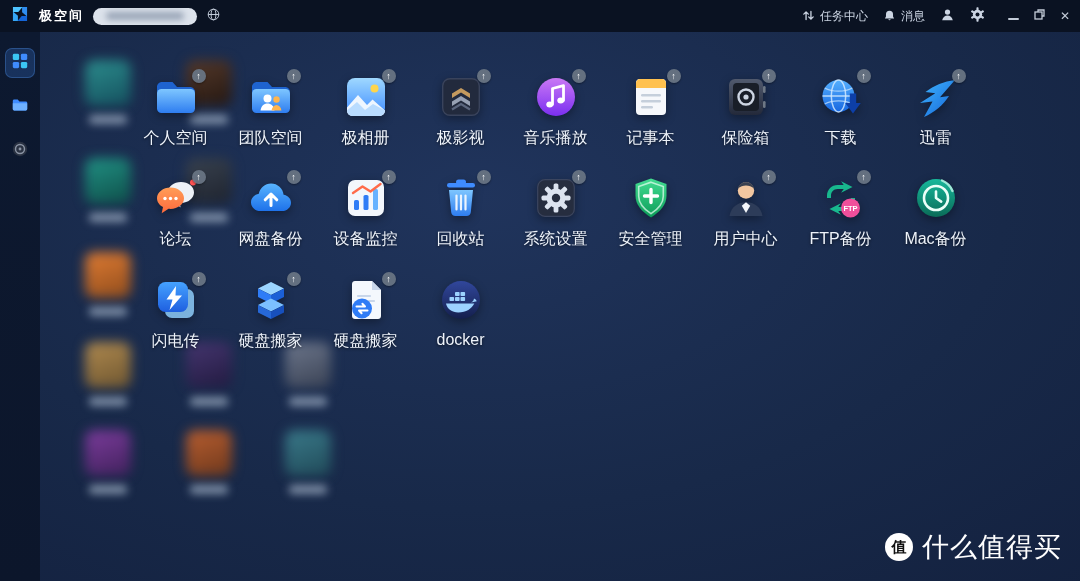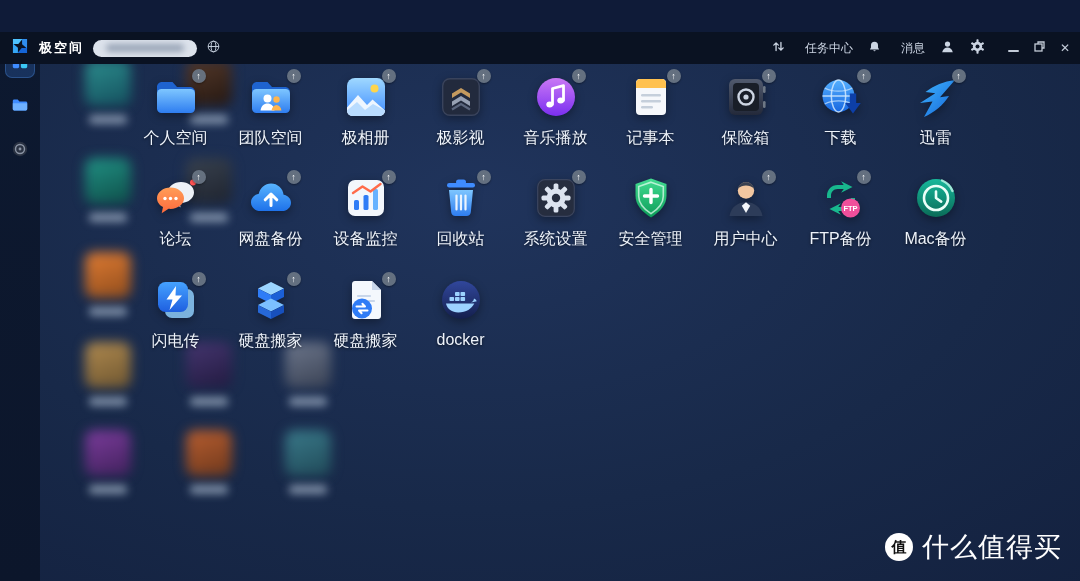--- a/index.html
+++ b/index.html
@@ -1,28 +1,28 @@
 <!DOCTYPE html>
 <html><head>
 <meta charset="utf-8">
 <style>
   html,body{margin:0;padding:0;}
   body{position:relative;width:1080px;height:581px;overflow:hidden;
        background:#0f1b38;font-family:"Liberation Sans",sans-serif;}
 
   
   .topbar{position:absolute;top:0;left:0;right:0;height:32px;background:#0a1222;
-          display:flex;align-items:center;padding:0 10px;box-sizing:border-box;z-index:30;margin-top:32px;}
+          display:flex;align-items:center;padding:0 10px;box-sizing:border-box;z-index:30;}
   .tb-left{display:flex;align-items:center;gap:9px;}
   .tb-title{color:#fff;font-size:13px;font-weight:bold;letter-spacing:2px;}
   .tb-pill{width:104px;height:17px;border-radius:9px;background:#dde3ec;
            display:flex;align-items:center;justify-content:center;overflow:hidden;}
   .tb-pill-inner{width:78px;height:8px;border-radius:4px;background:#98a4b6;filter:blur(3px);}
   .tb-right{margin-left:auto;display:flex;align-items:center;gap:15px;color:#ccd5e3;font-size:12px;}
-  .tb-item{display:flex;align-items:center;gap:20px;}
+  .tb-item{display:flex;align-items:flex-end;gap:5px;}
   .win-group{display:flex;align-items:center;gap:15px;margin-left:8px;}
   .win-min{display:inline-block;width:11px;height:2px;background:#c3cbd8;border-radius:1px;}
   .win-close{font-size:12px;color:#c3cbd8;line-height:1;}
 
   
   .sidebar{position:absolute;top:32px;left:0;width:40px;bottom:0;
            background:linear-gradient(180deg,#0d1930,#0c162b);
            display:flex;flex-direction:column;align-items:center;padding-top:16px;gap:14px;
            box-sizing:border-box;z-index:20;}
   .sb-item{width:30px;height:30px;border-radius:7px;display:flex;align-items:center;justify-content:center;}

